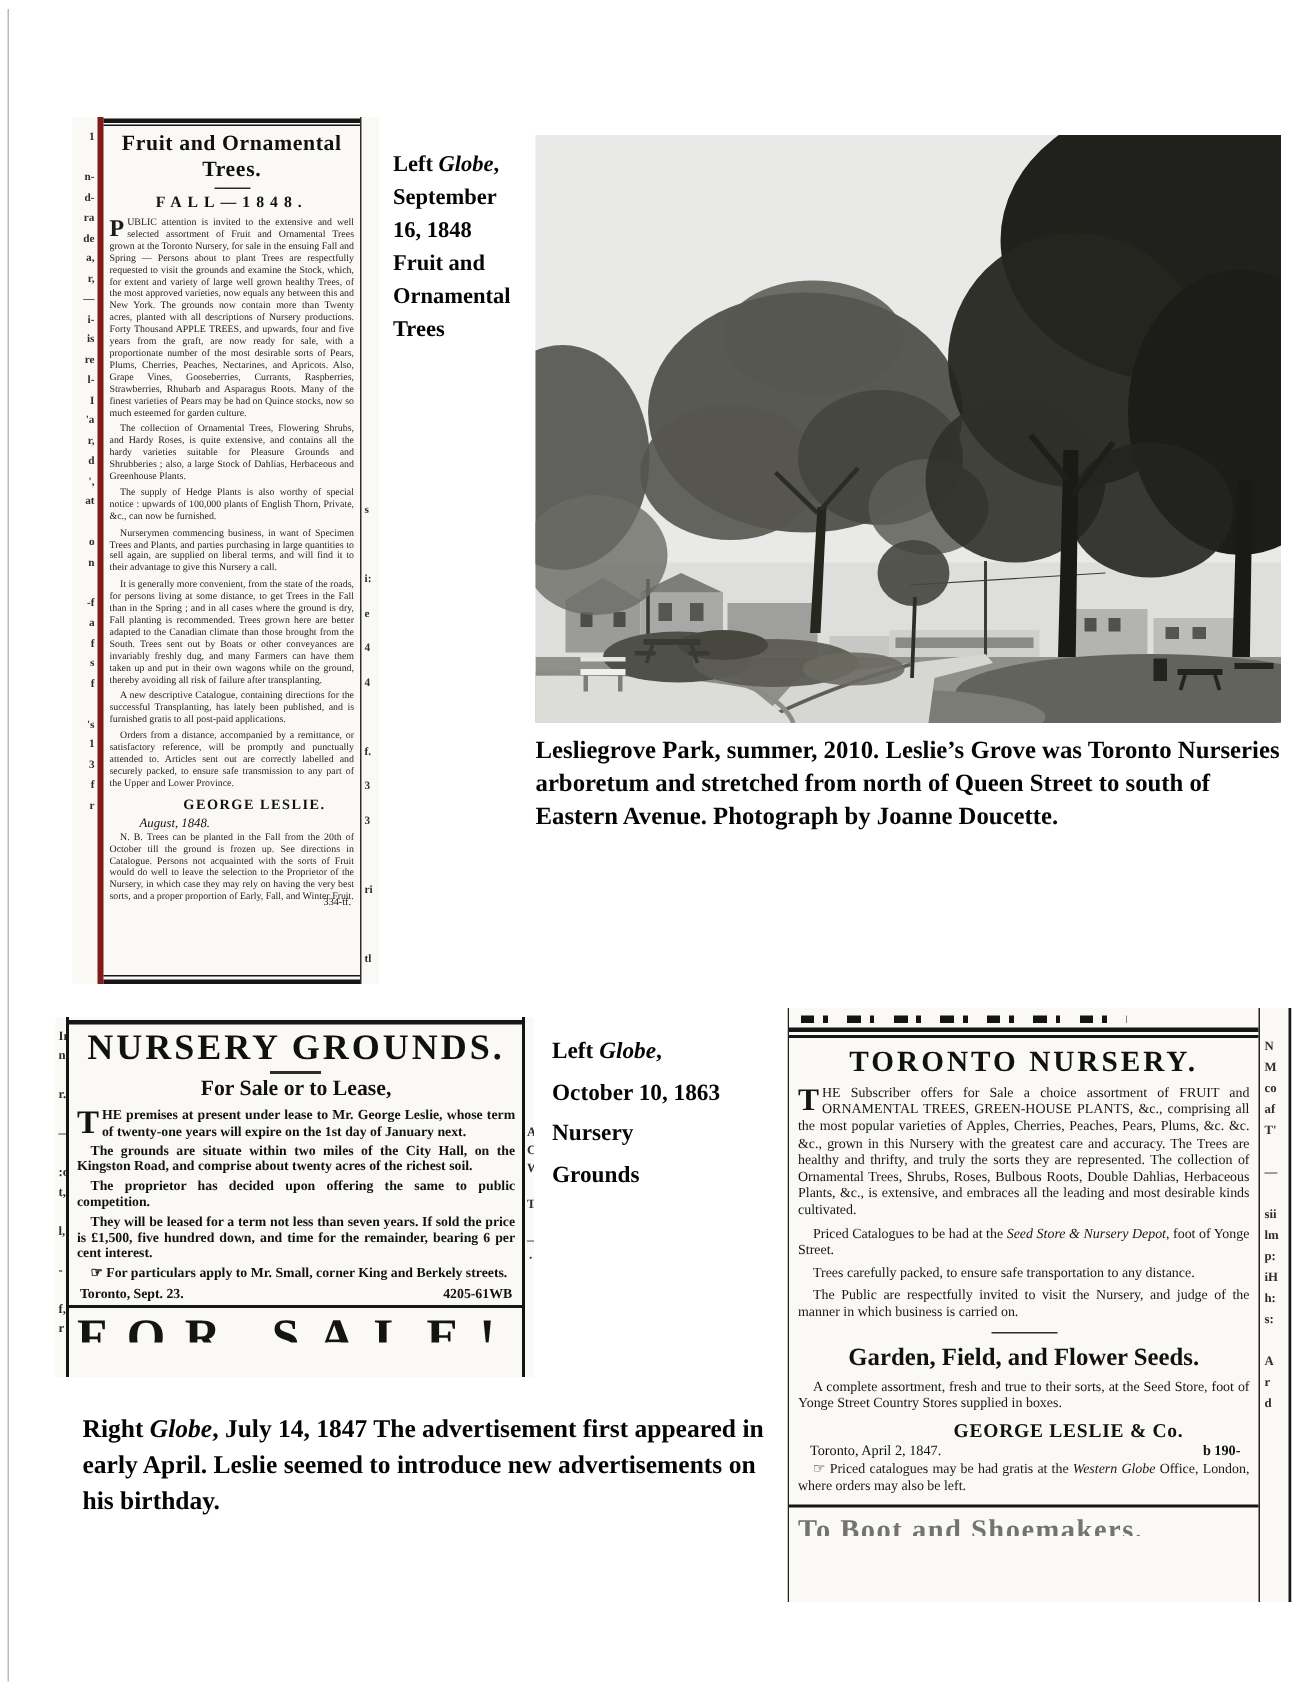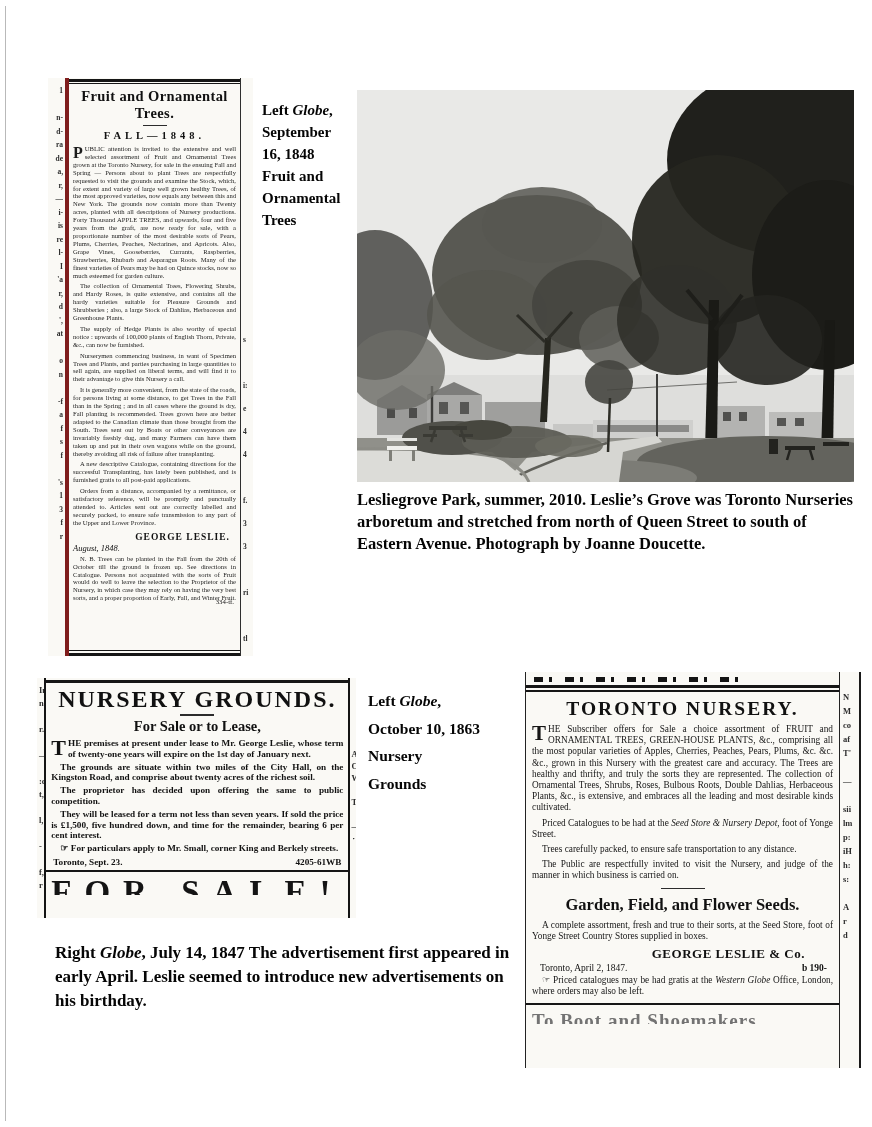--- a/index.html
+++ b/index.html
@@ -22,22 +22,22 @@
   .clip1 .main{flex:1;border-left:4px solid #7f1d1d;border-right:1px solid #2e2e2e;
                padding:0 4px;display:flex;flex-direction:column;}
   .clip1 .bar-top{height:3px;margin:1px -4px 0;}
   .clip1 .bar-thin{height:1px;margin:1px -4px 2px;}
   .clip1 h2{font-size:14.5px;font-weight:700;text-align:center;margin:2px 0 1px;letter-spacing:.4px;}
   .clip1 .rule-short{width:24px;}
   .clip1 .sub{font-size:10.5px;font-weight:700;letter-spacing:4px;text-align:center;margin:1px 0 4px;}
   .clip1 p{font-size:6.6px;line-height:7.9px;margin:0 0 3px;text-indent:7px;color:#1c1c1c;}
   .clip1 p.first{text-indent:0;}
   .clip1 .dc{font-size:16px;line-height:13px;}
-  .clip1 .sig{font-size:9.5px;font-weight:700;letter-spacing:1px;text-align:right;margin:2px 6px 0 0;}
-  .clip1 .date{font-size:8.5px;font-style:italic;margin:1px 0 2px 0;}
+  .clip1 .sig{font-size:9.5px;font-weight:700;letter-spacing:1px;text-align:right;margin:2px 19px 0 0;}
+  .clip1 .date{font-size:8.5px;font-style:italic;margin:1px 0 2px 20px;}
   .clip1 .nbwrap{position:relative;}
   .clip1 .refno{position:absolute;right:2px;bottom:0;font-size:6.8px;}
   .clip1 .bot{margin-top:auto;}
 
   
   .cap{position:absolute;font-weight:700;color:#050505;}
   .cap i{font-weight:700;}
   .cap .pre{white-space:pre-line;}
   .cap1{left:262px;top:99px;width:96px;font-size:15px;line-height:22px;}
   .cap-photo{left:357px;top:489px;width:502px;font-size:16.5px;line-height:22px;}
@@ -74,21 +74,21 @@
   .clip3 .mast{height:5px;width:72%;margin:5px 0 3px 2px;
     background:repeating-linear-gradient(90deg,#141414 0 9px,transparent 9px 15px,#141414 15px 18px,transparent 18px 31px);}
   .clip3 .bar-top{height:3px;margin:0 -6px;}
   .clip3 .bar-top2{height:2px;margin:2px -6px 0;}
   .clip3 h2{font-size:19.5px;font-weight:700;text-align:center;letter-spacing:2px;margin:6px 0 4px;}
   .clip3 p{font-size:9.3px;line-height:11.2px;margin:0 0 4px;text-indent:10px;color:#161616;}
   .clip3 p.first{text-indent:0;}
   .clip3 .dc{font-size:21px;line-height:17px;}
   .clip3 .rule-short{width:44px;}
   .clip3 h3{font-size:16.5px;font-weight:700;text-align:center;margin:3px 0 5px;}
-  .clip3 .sig{font-size:13px;font-weight:700;letter-spacing:.5px;text-align:right;margin:0 28px 1px 0;}
+  .clip3 .sig{font-size:13px;font-weight:700;letter-spacing:.5px;text-align:right;margin:0 44px 1px 0;}
   .clip3 .foot{display:flex;justify-content:space-between;font-size:9.5px;margin:0 6px 2px 8px;}
   .clip3 .foot .ref{font-weight:700;}
   .clip3 .bar-bot{height:2px;margin:2px -6px 0;}
   .clip3 .cut{height:14px;overflow:hidden;font-size:19px;font-weight:700;text-align:left;
               letter-spacing:1px;margin-top:5px;color:#737373;white-space:nowrap;}
 </style>
 </head>
 <body>
 
 <div class="page">

